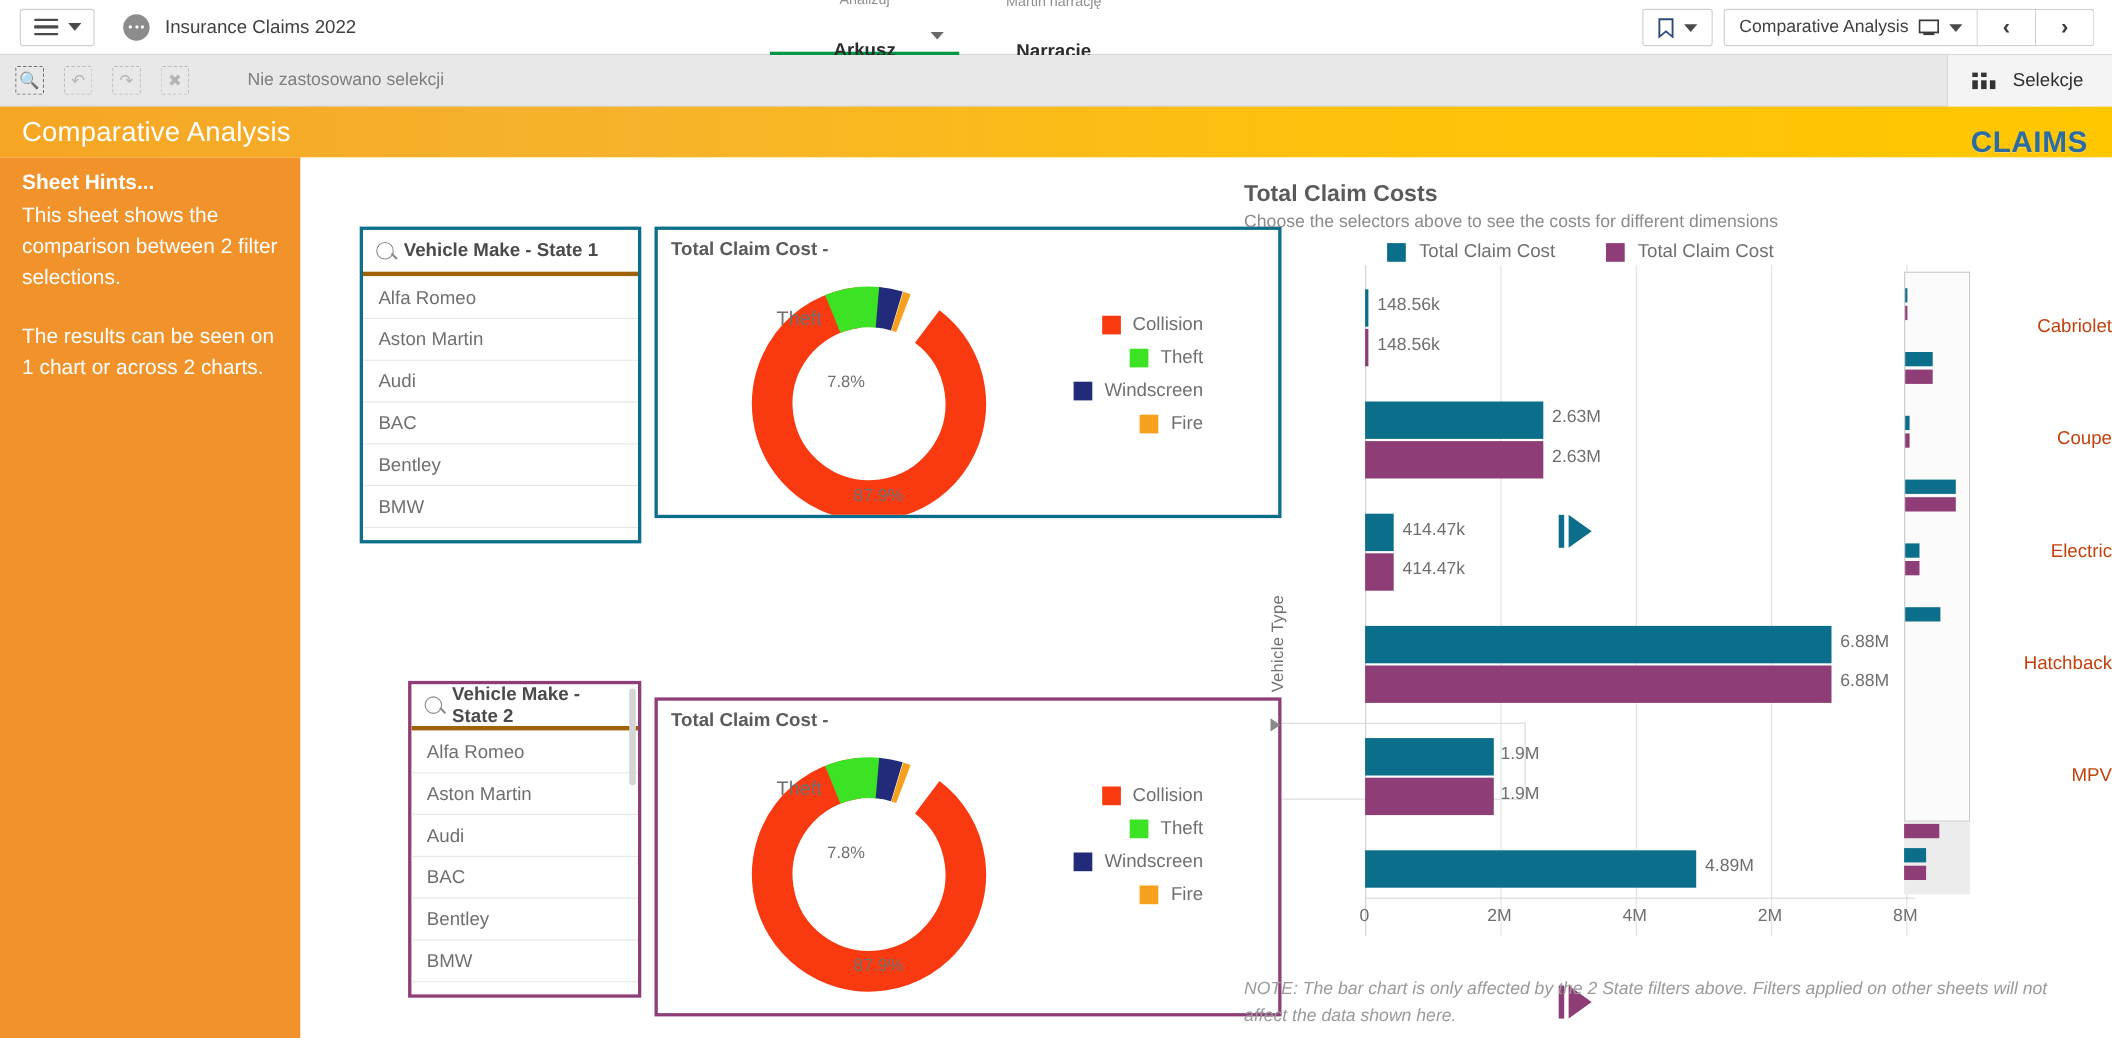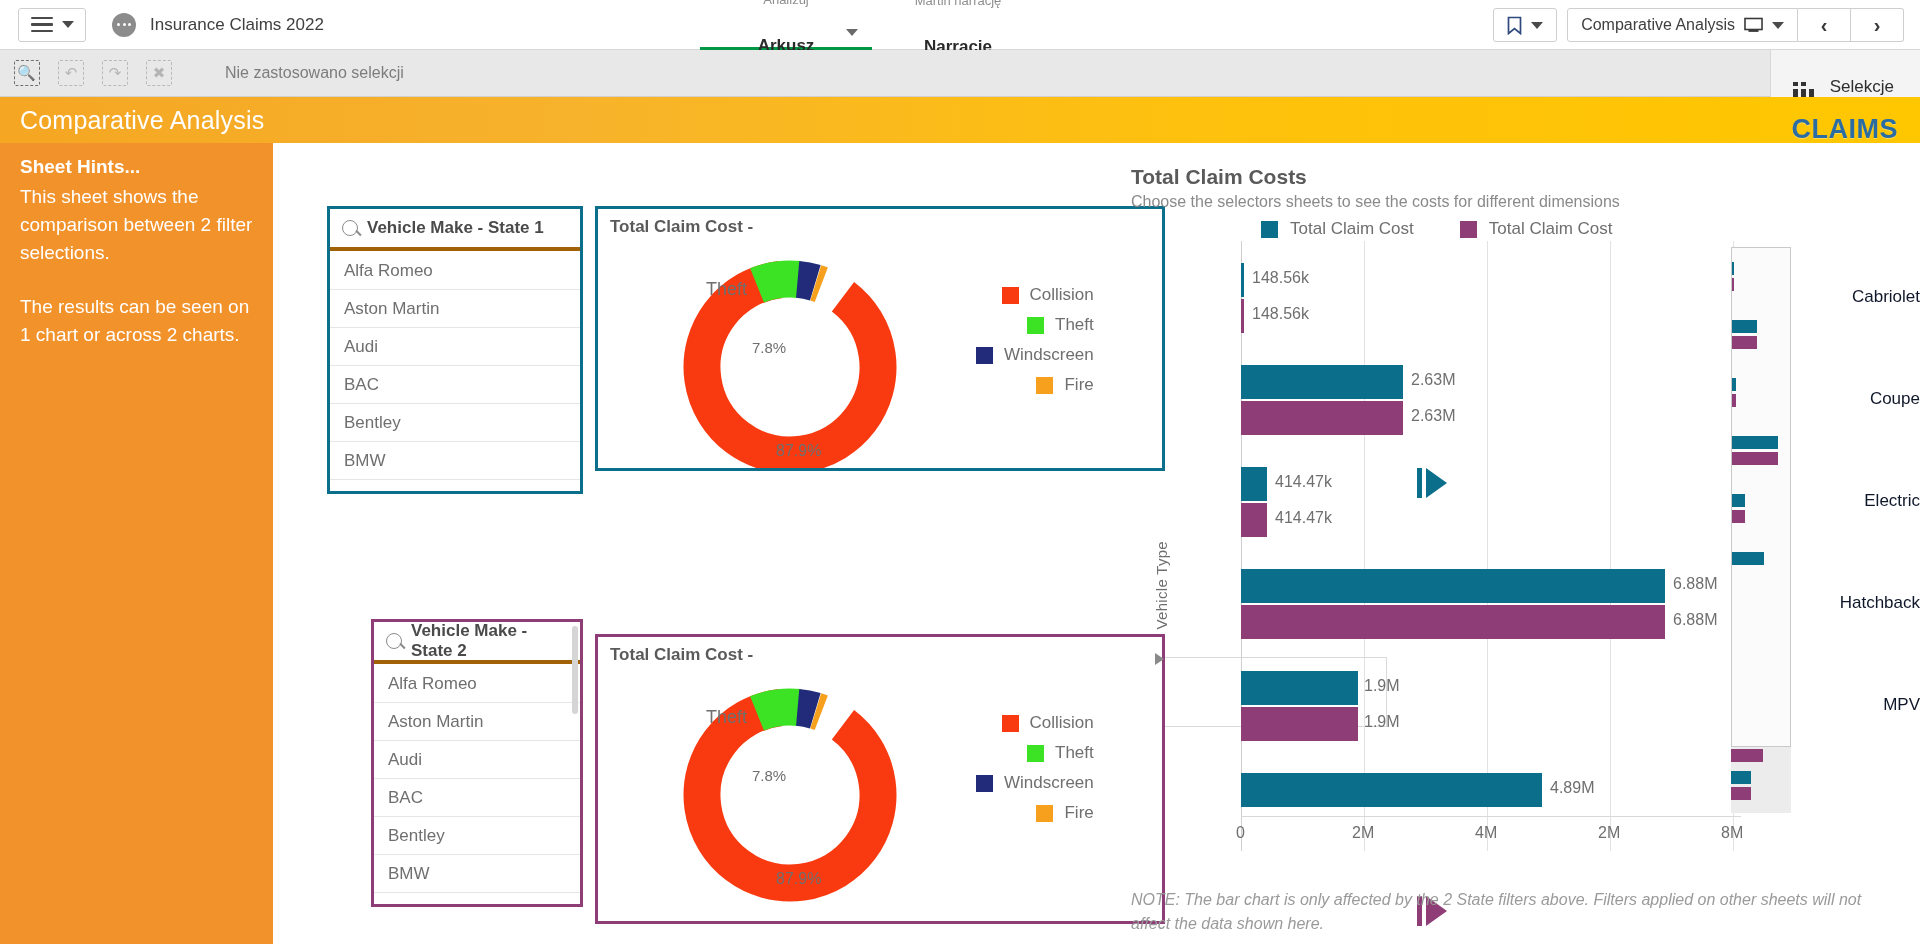--- a/index.html
+++ b/index.html
@@ -74,21 +74,21 @@
   }
   .selbar-icons { display:flex; align-items:center; gap:18px; padding-left:14px; width:215px;}
   .sicon { width:26px; height:26px; position:relative; opacity:.85; }
   .sicon.dim { opacity:.32; }
   .dashbox { position:absolute; inset:0; border:1.6px dashed #5a5a5a; border-radius:2px; }
   .sicon .glyph { position:absolute; inset:0; display:flex; align-items:center; justify-content:center;
                   font-size:15px; color:#4a4a4a; }
   .selbar-text { font-size:16px; color:#7d7d7d; padding-left:10px; flex:1; }
   .selbar-right {
     height:47px; background:#f4f4f4; border-left:1px solid #d7d7d7;
-    display:flex; align-items:flex-end; gap:16px; padding:0 26px 0 22px; cursor:pointer;
+    display:flex; align-items:center; gap:16px; padding:0 26px 0 22px; cursor:pointer;
   }
   .sel-grid { display:flex; flex-direction:column; gap:3px; }
   .sel-grid .r { display:flex; gap:3px; }
   .sel-grid .r i { display:block; width:5px; height:5px; background:#333; }
   .sel-grid .r.top i { height:4px; background:#333; }
   .sel-grid .r.bot i { height:8px; }
   .selbar-right .lbl { font-size:17px; color:#2e2e2e; }
 
   
   .sheetbar {
@@ -184,21 +184,21 @@
   .y-axis-title {
     position:absolute; left:22px; top:300px;
     writing-mode:vertical-rl; transform:rotate(180deg);
     font-size:15px; color:#6f6f6f; letter-spacing:.3px;
   }
   .y-axis-tri {
     position:absolute; left:24px; top:412px;
     width:0;height:0;border-top:6px solid transparent;border-bottom:6px solid transparent;
     border-left:9px solid #8a8a8a;
   }
-  .cat-label { position:absolute; right:0; font-size:17px; color:#0f172a; white-space:nowrap; text-align:right;}
+  .cat-label { position:absolute; right:0; font-size:17px; color:#c2410c; white-space:nowrap; text-align:right;}
   .gridline { position:absolute; top:0; width:1px; background:#e2e2e2; }
   .bar { position:absolute; height:34px; }
   .bar-val { position:absolute; font-size:16px; color:#6f6f6f; white-space:nowrap; }
   .x-tick { position:absolute; font-size:16px; color:#6f6f6f; }
   .x-axis-line { position:absolute; height:1px; background:#d8d8d8; }
   .minimap {
     position:absolute; background:#fbfbfb; border:1px solid #c9c9c9;
   }
   .mm-bar { position:absolute; height:13px; }
   .mm-shade { position:absolute; background:#ececec; }
@@ -441,21 +441,21 @@
     </div>
 
     <svg class="playarrow" style="left:1140px; top:748px;" viewBox="0 0 40 40">
       <rect x="4" y="5" width="5" height="30" fill="#8e3d76"></rect>
       <path d="M13 5 L34 20 L13 35 Z" fill="#8e3d76"></path>
     </svg>
   </div>
 
   <div class="rightpane">
     <div class="bc-title">Total Claim Costs</div>
-    <div class="bc-sub">Choose the selectors sheets to see the costs for different dimensions</div>
+    <div class="bc-sub">Choose the selectors above to see the costs for different dimensions</div>
     <div class="bc-legend">
       <div class="row">
         <span class="sw" style="background:#0b6e8a"></span>
         <span class="tx">Total Claim Cost</span>
       </div>
       <div class="row">
         <span class="sw" style="background:#8e3d76"></span>
         <span class="tx">Total Claim Cost</span>
       </div>
     </div>

